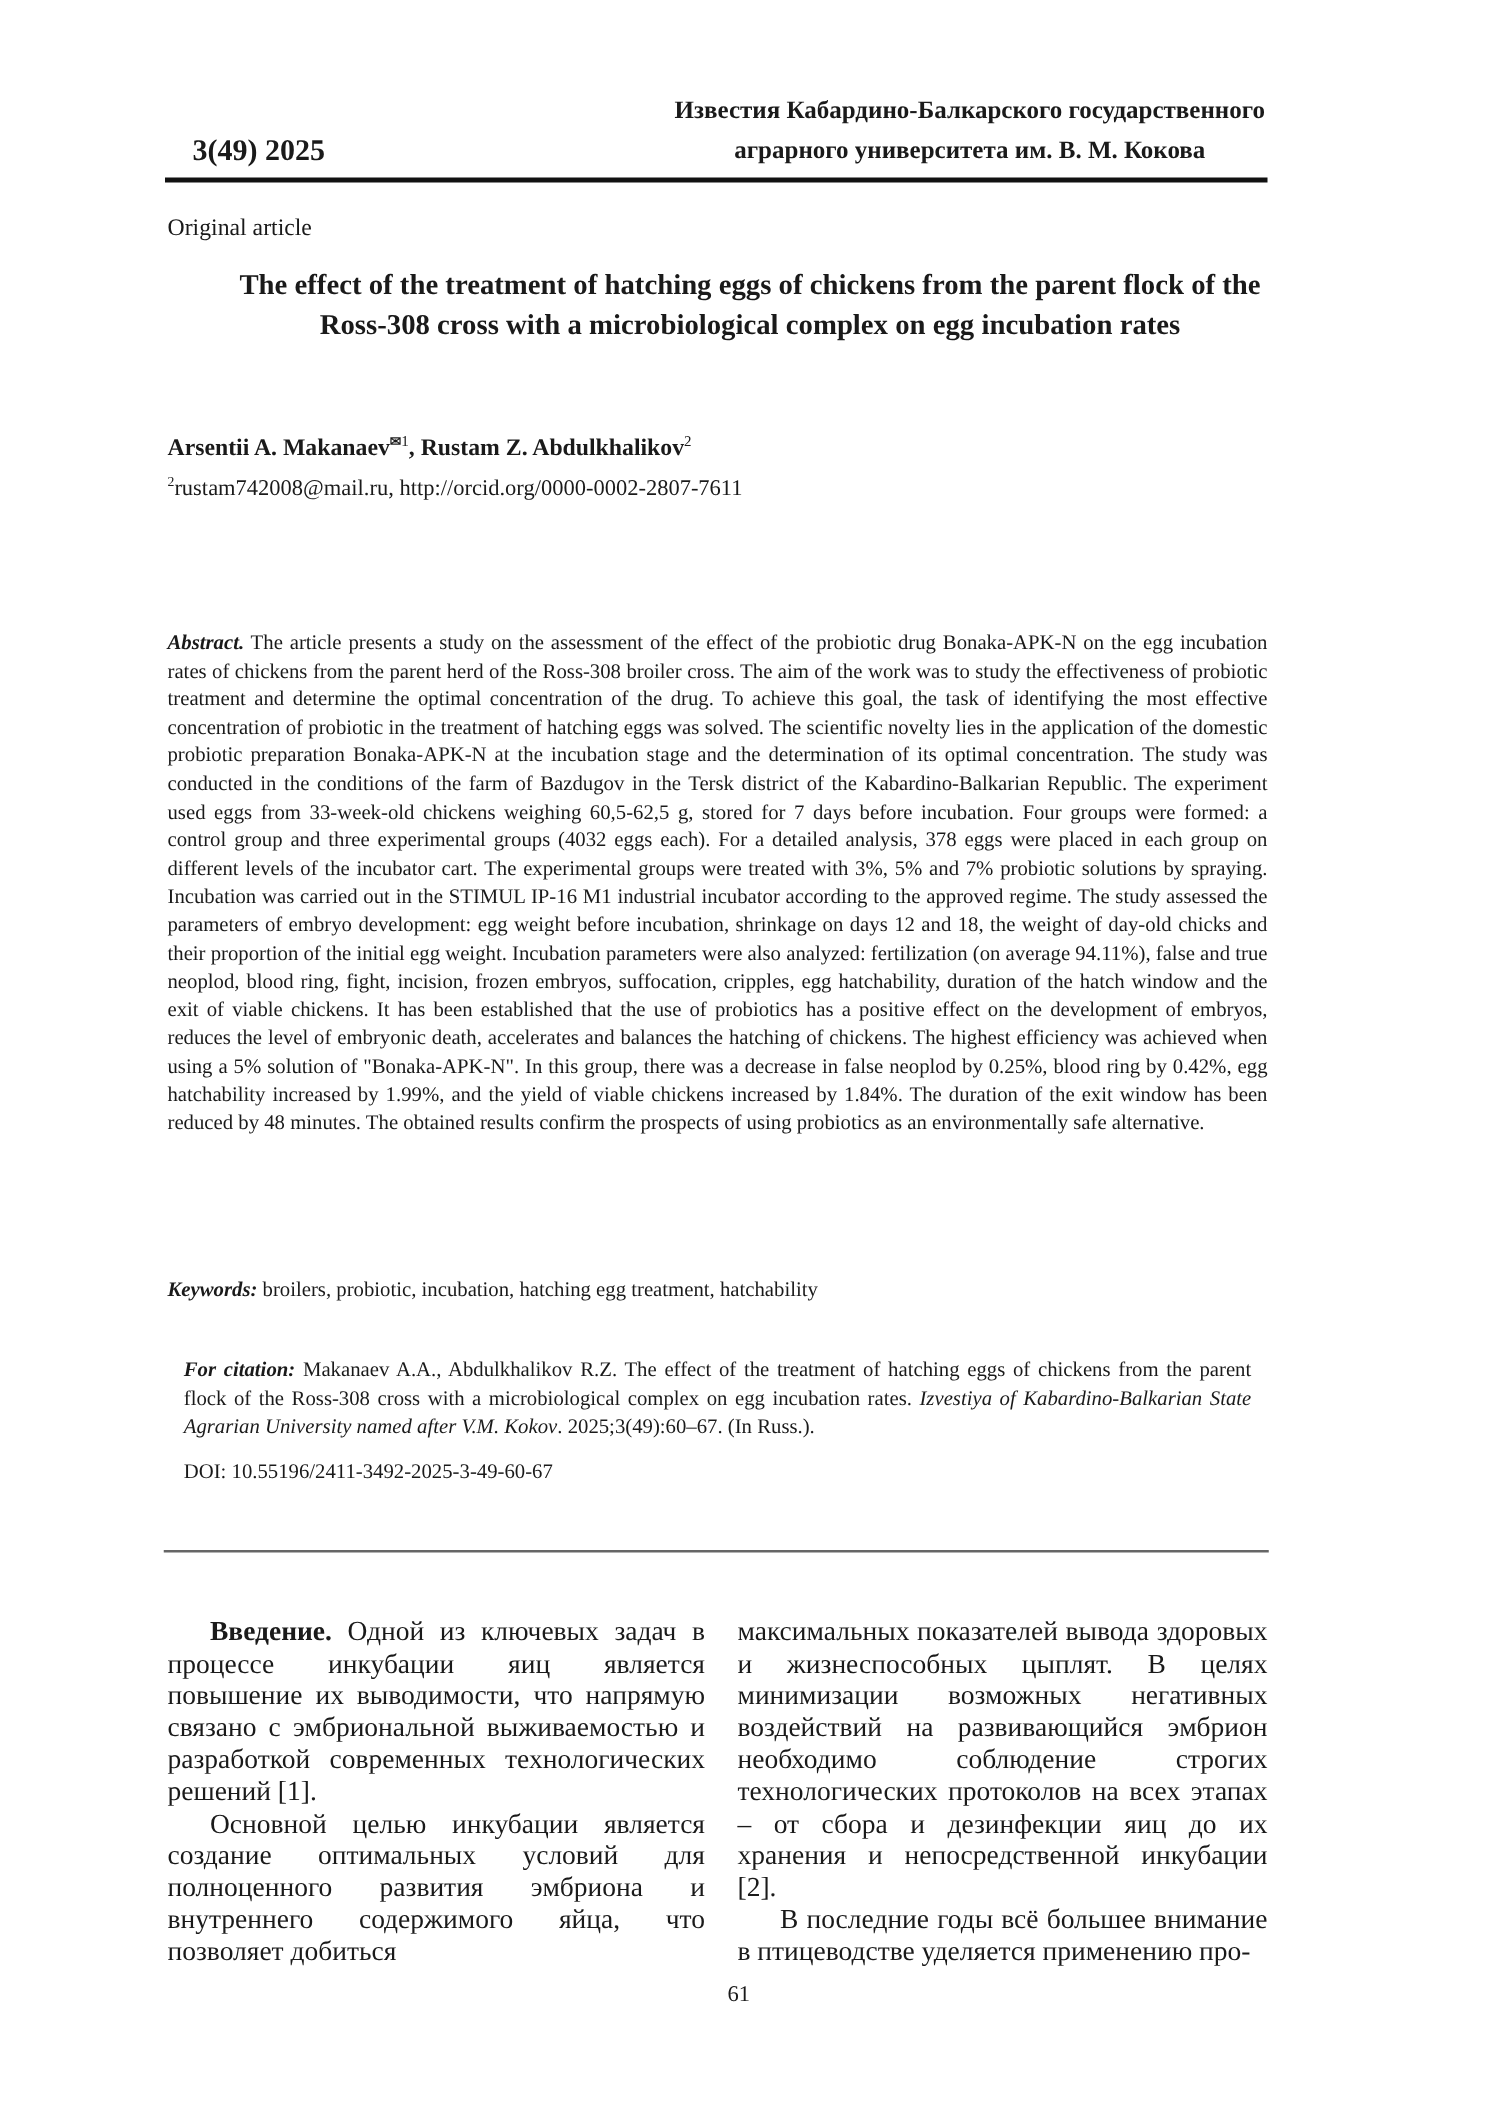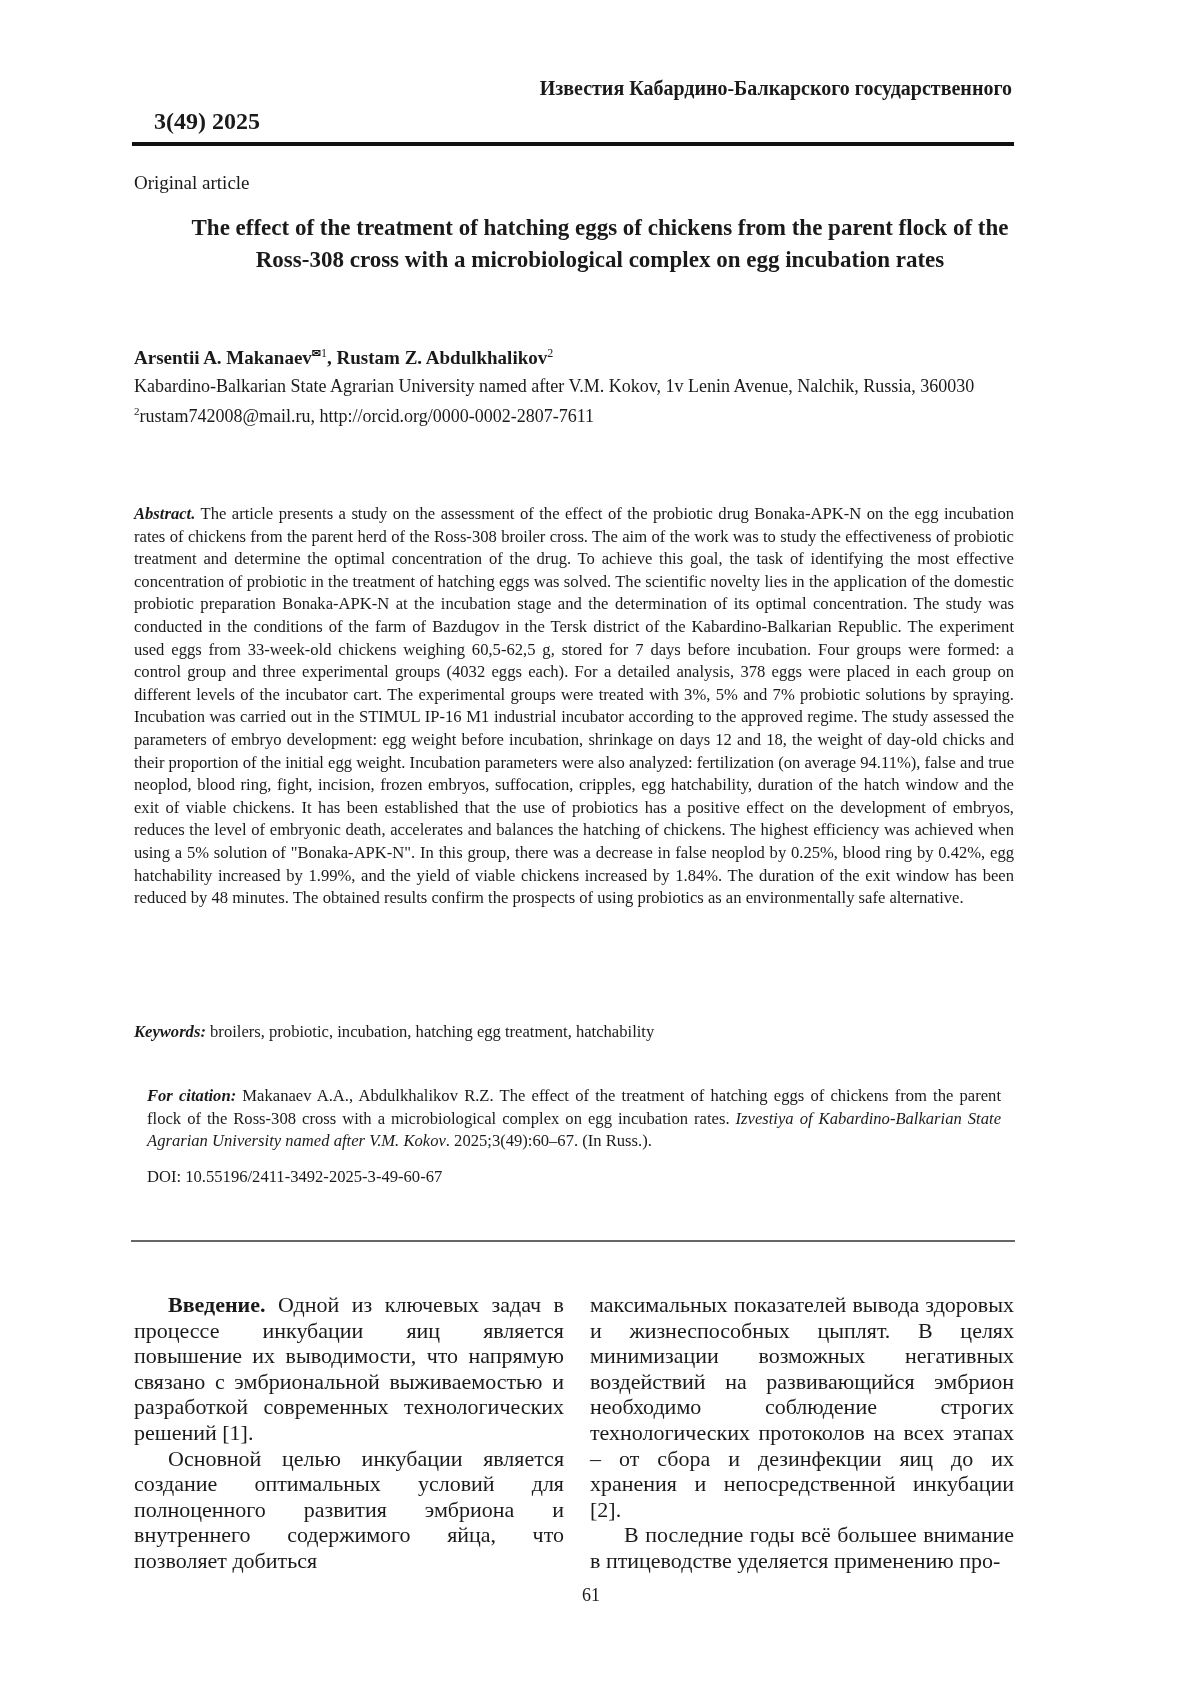--- a/index.html
+++ b/index.html
@@ -30,34 +30,34 @@
   .col-right p.cont { text-indent: 0; }
   .page-num { position: absolute; left: 0; width: 1182px; top: 1585px; text-align: center; font-size: 18px; }
 </style>
 </head>
 <body>
 
 <div class="header">
   <div class="hdr-issue">3(49) 2025</div>
   <div class="hdr-journal">
     <div>Известия Кабардино-Балкарского государственного</div>
+    <div>аграрного университета им. В. М. Кокова</div>
   </div>
 </div>
 <div class="hdr-rule"></div>
 
 <div class="article-type">Original article</div>
 
 <div class="title">The effect of the treatment of hatching eggs of chickens from the parent flock of the Ross-308 cross with a microbiological complex on egg incubation rates</div>
 
 <div class="authors">
   <span>Arsentii A. Makanaev</span><span class="mail-icon">✉</span><sup>1</sup><span>, </span><span>Rustam Z. Abdulkhalikov</span><sup>2</sup>
 </div>
 
 <div class="affil">
-  <p>Kabardino-Balkarian State Agrarian University named after V.M. Kokov, 1v Lenin Avenue, Nalchik, Russia, 360030</p>
   <p><sup>2</sup><span>rustam742008@mail.ru, http://orcid.org/0000-0002-2807-7611</span></p>
 </div>
 
 <div class="abstract">
   <p><span class="lbl">Abstract.</span><span> The article presents a study on the assessment of the effect of the probiotic drug Bonaka-APK-N on the egg incubation rates of chickens from the parent herd of the Ross-308 broiler cross. The aim of the work was to study the effectiveness of probiotic treatment and determine the optimal concentration of the drug. To achieve this goal, the task of identifying the most effective concentration of probiotic in the treatment of hatching eggs was solved. The scientific novelty lies in the application of the domestic probiotic preparation Bonaka-APK-N at the incubation stage and the determination of its optimal concentration. The study was conducted in the conditions of the farm of Bazdugov in the Tersk district of the Kabardino-Balkarian Republic. The experiment used eggs from 33-week-old chickens weighing 60,5-62,5 g, stored for 7 days before incubation. Four groups were formed: a control group and three experimental groups (4032 eggs each). For a detailed analysis, 378 eggs were placed in each group on different levels of the incubator cart. The experimental groups were treated with 3%, 5% and 7% probiotic solutions by spraying. Incubation was carried out in the STIMUL IP-16 M1 industrial incubator according to the approved regime. The study assessed the parameters of embryo development: egg weight before incubation, shrinkage on days 12 and 18, the weight of day-old chicks and their proportion of the initial egg weight. Incubation parameters were also analyzed: fertilization (on average 94.11%), false and true neoplod, blood ring, fight, incision, frozen embryos, suffocation, cripples, egg hatchability, duration of the hatch window and the exit of viable chickens. It has been established that the use of probiotics has a positive effect on the development of embryos, reduces the level of embryonic death, accelerates and balances the hatching of chickens. The highest efficiency was achieved when using a 5% solution of "Bonaka-APK-N". In this group, there was a decrease in false neoplod by 0.25%, blood ring by 0.42%, egg hatchability increased by 1.99%, and the yield of viable chickens increased by 1.84%. The duration of the exit window has been reduced by 48 minutes. The obtained results confirm the prospects of using probiotics as an environmentally safe alternative.</span></p>
 </div>
 
 <div class="keywords">
   <span class="lbl">Keywords:</span><span> broilers, probiotic, incubation, hatching egg treatment, hatchability</span>
 </div>

